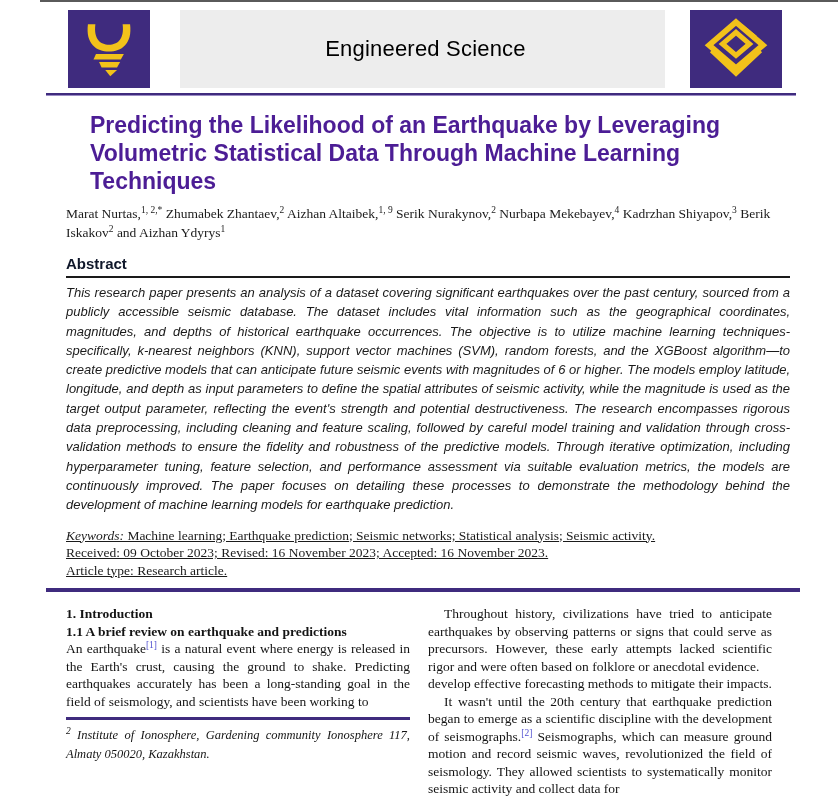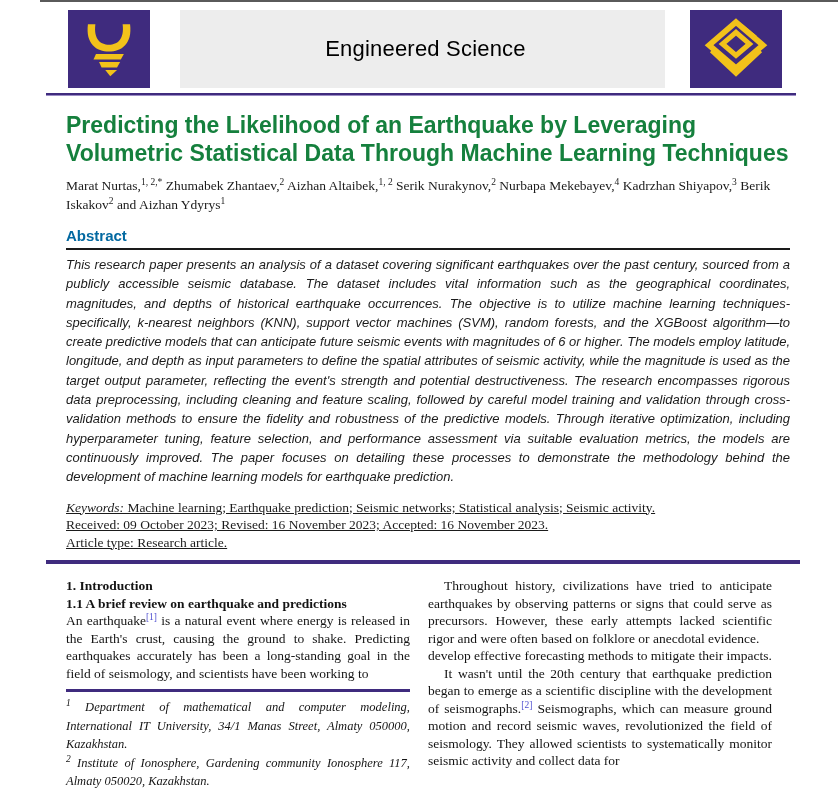--- a/index.html
+++ b/index.html
@@ -32,27 +32,27 @@
     padding-left:6px;
   }
   .journal-title{font-size:22px;color:#000;letter-spacing:.2px;}
   .doi-line{font-size:12.5px;color:#000;}
   .doi-link{color:var(--link-blue);text-decoration:none;}
   .header-rule{position:absolute;top:93px;left:46px;width:750px;height:3px;background:var(--purple);border-bottom:1px solid #9b8cc4;}
 
   .content{position:absolute;top:111px;left:66px;width:724px;}
   .paper-title{
     font-family:"Liberation Sans", sans-serif;
-    font-weight:bold;font-size:23px;line-height:28px;color:#15803d;
+    font-weight:bold;font-size:23px;line-height:28px;color:#4c1d95;margin-left:24px;
   }
   .authors{margin-top:10px;font-size:13.5px;line-height:18.5px;color:#1b1b1b;}
   sup{font-size:9.5px;line-height:0;}
   sup.cite{color:var(--cite-blue);}
 
-  .abstract-heading{margin-top:13px;font-family:"Liberation Sans",sans-serif;font-weight:bold;font-size:15px;color:#0369a1;}
+  .abstract-heading{margin-top:13px;font-family:"Liberation Sans",sans-serif;font-weight:bold;font-size:15px;color:#0f172a;}
   .abstract-rule{margin-top:4px;height:0;border-top:2px solid var(--rule-black);width:724px;}
   .abstract-text{
     margin-top:5px;width:724px;
     font-family:"Liberation Sans",sans-serif;
     font-size:13px;line-height:19.3px;text-align:justify;color:#1b1b1b;font-style:italic;
   }
   .meta{margin-top:12px;font-size:13.5px;line-height:17.5px;color:#1b1b1b;text-decoration:underline;}
   .keywords-label{font-style:italic;}
   .mid-rule{margin-top:9px;margin-left:-20px;width:754px;height:4px;background:var(--purple);}
 
@@ -98,42 +98,41 @@
         </g>
       </svg>
     </span>
   </div>
 
   <div class="header-rule"></div>
 
   <div class="content">
     <h1 class="paper-title">Predicting the Likelihood of an Earthquake by Leveraging Volumetric Statistical Data Through Machine Learning Techniques</h1>
 
-    <p class="authors">Marat Nurtas,<sup class="aff">1, 2,*</sup> Zhumabek Zhantaev,<sup class="aff">2</sup> Aizhan Altaibek,<sup class="aff">1, 2</sup> Serik Nurakynov,<sup class="aff">2</sup> Nurbapa Mekebayev,<sup class="aff">4</sup> Kadrzhan Shiyapov,<sup class="aff">3</sup> Berik Iskakov<sup class="aff">2</sup> and Aizhan Ydyrys<sup class="aff">1</sup></p>
+    <p class="authors">Marat Nurtas,<sup class="aff">1, 2,*</sup> Zhumabek Zhantaev,<sup class="aff">2</sup> Aizhan Altaibek,<sup class="aff">1, 9</sup> Serik Nurakynov,<sup class="aff">2</sup> Nurbapa Mekebayev,<sup class="aff">4</sup> Kadrzhan Shiyapov,<sup class="aff">3</sup> Berik Iskakov<sup class="aff">2</sup> and Aizhan Ydyrys<sup class="aff">1</sup></p>
 
     <h2 class="abstract-heading">Abstract</h2>
     <div class="abstract-rule"></div>
     <p class="abstract-text">This research paper presents an analysis of a dataset covering significant earthquakes over the past century, sourced from a publicly accessible seismic database. The dataset includes vital information such as the geographical coordinates, magnitudes, and depths of historical earthquake occurrences. The objective is to utilize machine learning techniques-specifically, k-nearest neighbors (KNN), support vector machines (SVM), random forests, and the XGBoost algorithm—to create predictive models that can anticipate future seismic events with magnitudes of 6 or higher. The models employ latitude, longitude, and depth as input parameters to define the spatial attributes of seismic activity, while the magnitude is used as the target output parameter, reflecting the event's strength and potential destructiveness. The research encompasses rigorous data preprocessing, including cleaning and feature scaling, followed by careful model training and validation through cross-validation methods to ensure the fidelity and robustness of the predictive models. Through iterative optimization, including hyperparameter tuning, feature selection, and performance assessment via suitable evaluation metrics, the models are continuously improved. The paper focuses on detailing these processes to demonstrate the methodology behind the development of machine learning models for earthquake prediction.</p>
 
     <div class="meta">
       <div><span class="keywords-label">Keywords:</span><span> Machine learning; Earthquake prediction; Seismic networks; Statistical analysis; Seismic activity.</span></div>
       <div>Received: 09 October 2023; Revised: 16 November 2023; Accepted: 16 November 2023.</div>
       <div>Article type: Research article.</div>
     </div>
 
     <div class="mid-rule"></div>
 
     <div class="columns">
       <div class="col">
         <h3 class="sec-heading">1. Introduction</h3>
         <h3 class="subsec-heading">1.1 A brief review on earthquake and predictions</h3>
         <p class="para">An earthquake<sup class="cite">[1]</sup> is a natural event where energy is released in the Earth's crust, causing the ground to shake. Predicting earthquakes accurately has been a long-standing goal in the field of seismology, and scientists have been working to</p>
         <div class="footnote-rule"></div>
         <div class="footnotes">
-          <p class="fn"><sup class="aff">1</sup> Department of mathematical and computer modeling, International IT University, 34/1 Manas Street, Almaty 050000, Kazakhstan.</p>
           <p class="fn"><sup class="aff">2</sup> Institute of Ionosphere, Gardening community Ionosphere 117, Almaty 050020, Kazakhstan.</p>
         </div>
       </div>
       <div class="col">
         <p class="para para-indent">Throughout history, civilizations have tried to anticipate earthquakes by observing patterns or signs that could serve as precursors. However, these early attempts lacked scientific rigor and were often based on folklore or anecdotal evidence.</p>
         <p class="para">develop effective forecasting methods to mitigate their impacts.</p>
         <p class="para para-indent">It wasn't until the 20th century that earthquake prediction began to emerge as a scientific discipline with the development of seismographs.<sup class="cite">[2]</sup> Seismographs, which can measure ground motion and record seismic waves, revolutionized the field of seismology. They allowed scientists to systematically monitor seismic activity and collect data for</p>
       </div>
     </div>
   </div>

